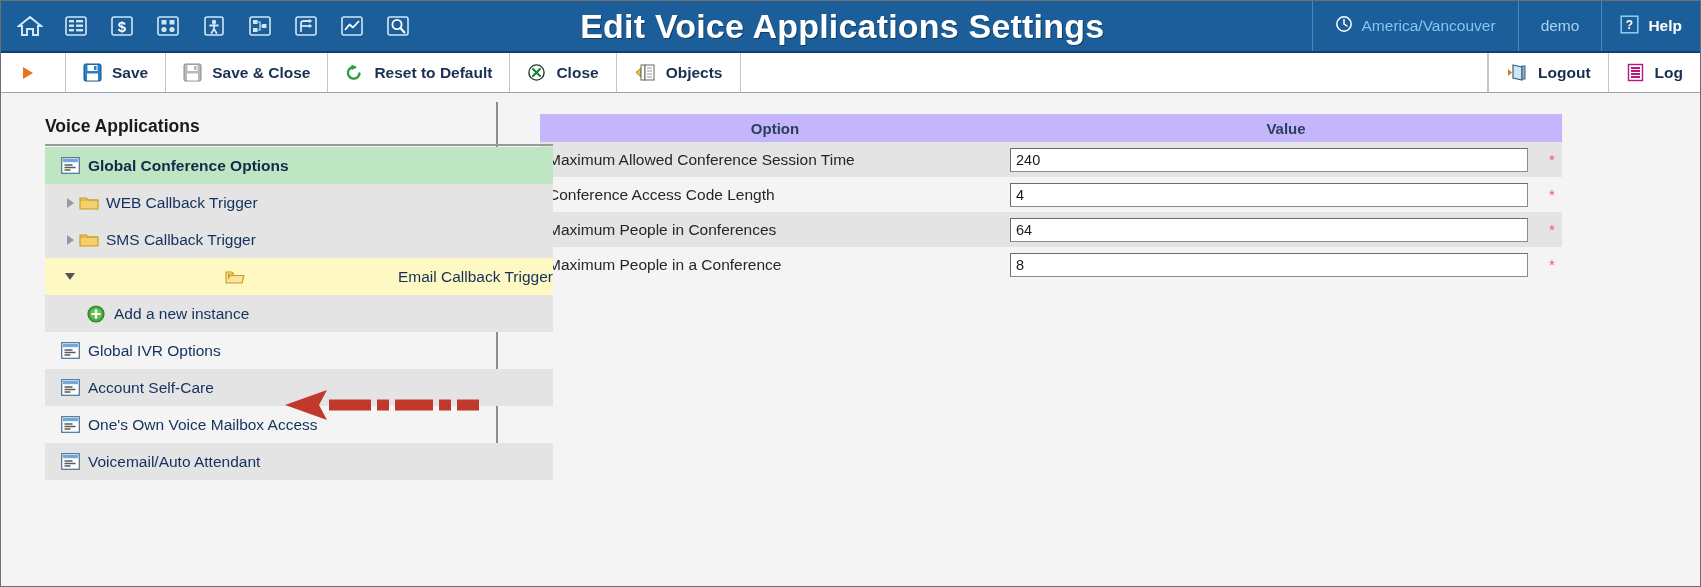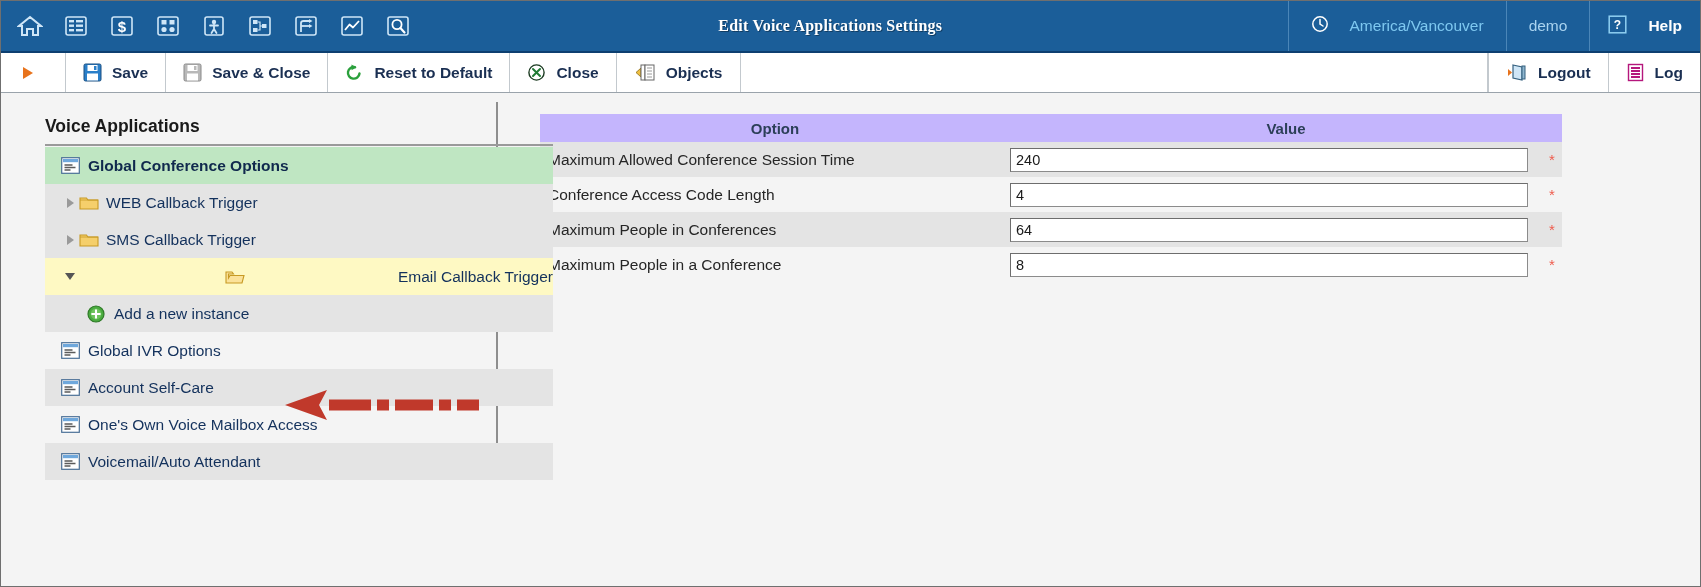--- a/index.html
+++ b/index.html
@@ -36,35 +36,34 @@
     cursor: pointer;
   }
   .nav-icon svg { display: block; }
 
   .header-title {
     flex: 1;
     display: flex;
     align-items: center;
     justify-content: center;
     color: #ffffff;
-    font-size: 16px;
+    font-size: 34px;
     font-weight: bold;
     letter-spacing: 0.2px;
     text-shadow: 1px 1px 0 rgba(0,0,0,0.35);
     padding-right: 40px;
-    font-family: Liberation Serif, serif;
   }
   .header-right {
     display: flex;
     align-items: stretch;
   }
   .hr-cell {
     display: flex;
     align-items: center;
-    gap: 21px;
+    gap: 9px;
     padding: 0 22px;
     color: #7ec8f0;
     font-size: 15.5px;
     border-left: 1px solid #4b86b8;
     cursor: pointer;
     white-space: nowrap;
   }
   .hr-cell.plain { color: #a9d3ef; }
   .hr-cell.help { color: #ffffff; font-weight: bold; padding: 0 18px; }
 

